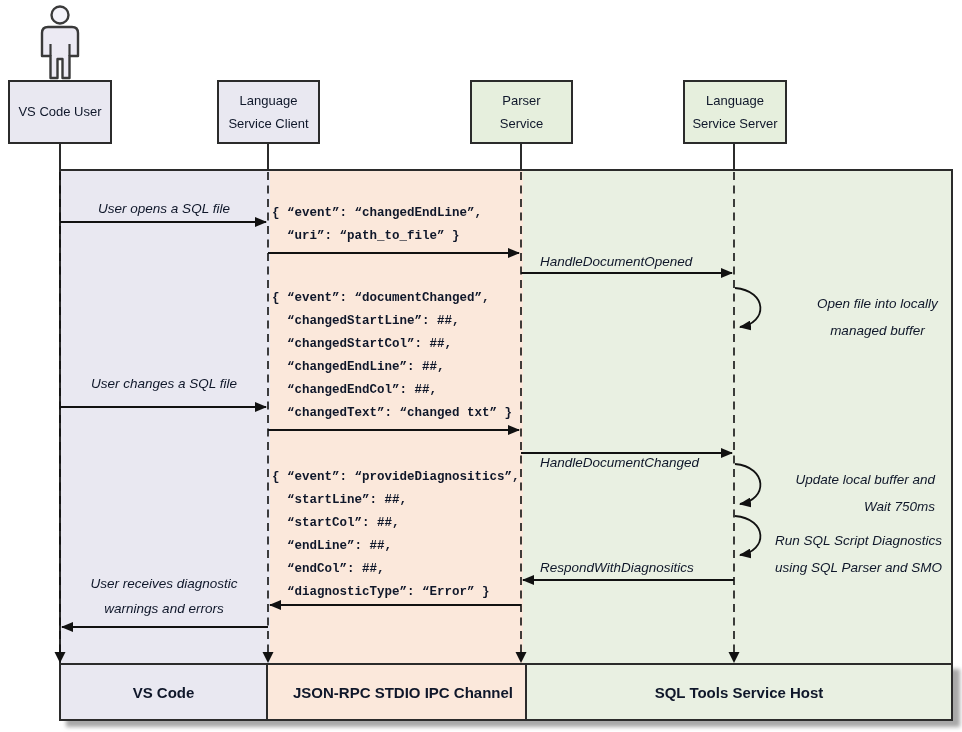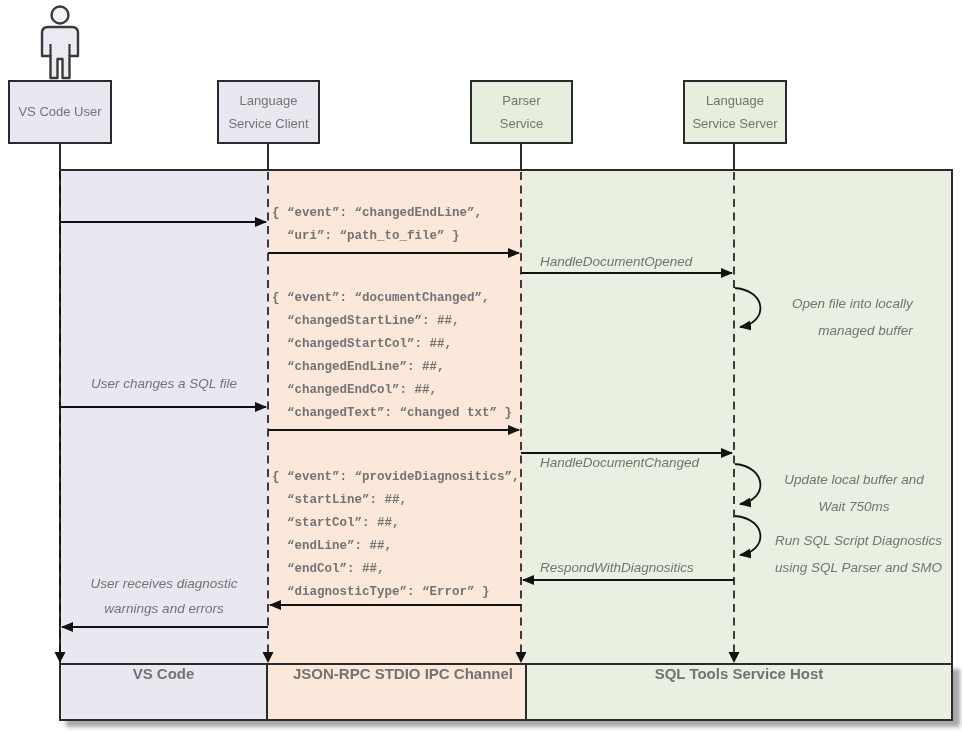--- a/index.html
+++ b/index.html
@@ -1,18 +1,18 @@
 <!DOCTYPE html>
 <html><head>
 <meta charset="utf-8">
 <style>
   html,body{margin:0;padding:0;background:#ffffff;}
   .canvas{
     position:relative;width:962px;height:732px;background:#ffffff;overflow:hidden;
-    font-family:"Liberation Sans",sans-serif;color:#737373;
+    font-family:"Liberation Sans",sans-serif;color:#0f172a;
   }
   
   .actor-box{
     position:absolute;top:80px;height:64px;box-sizing:border-box;
     border:2px solid #2b2b2b;display:flex;flex-direction:column;
     align-items:center;justify-content:center;gap:9px;
     font-size:13px;line-height:14px;text-align:center;
   }
   .actor-box div:empty{display:none;}
   .fill-lavender{background:#e9e8f1;}
@@ -32,43 +32,43 @@
   .band .col1{width:209px;background:#e9e8f1;}
   .band .col2{width:253px;background:#fbe8db;}
   .band .col3{flex:1;background:#e9f0e2;}
   
   .footer-row{
     position:absolute;left:59px;top:663px;width:894px;height:58px;display:flex;
     box-shadow:7px 6px 4px rgba(110,110,110,.6);
   }
   .footer-box{
     box-sizing:border-box;border:2px solid #2b2b2b;display:flex;
-    justify-content:center;
+    align-items:center;justify-content:center;
     font-size:15px;font-weight:bold;
   }
   .f1{width:209px;background:#e9e8f1;}
   .f2{width:259px;background:#fbe8db;border-left:none;padding-left:13px;}
   .f3{flex:1;background:#e9f0e2;border-left:none;}
   
   .overlay{position:absolute;left:0;top:0;pointer-events:none;}
   
   .lbl{
     position:absolute;font-style:italic;font-size:13.5px;line-height:25px;
     white-space:nowrap;
   }
   .lbl.c{text-align:center;}
   .msg-user-opens   {left:60px;top:196px;width:208px;}
   .msg-user-changes {left:60px;top:371px;width:208px;}
   .msg-user-receives{left:60px;top:571px;width:208px;white-space:pre-line;}
   .msg-hdo{left:540px;top:249px;}
   .msg-hdc{left:540px;top:450px;}
   .msg-rwd{left:540px;top:555px;text-align:center;}
   .note{position:absolute;font-style:italic;font-size:13.5px;line-height:26.5px;white-space:pre-line;}
-  .note-open  {left:792px;top:291px;text-align:right;}
-  .note-update{left:773px;top:467px;width:162px;text-align:center;}
+  .note-open  {left:817px;top:291px;text-align:center;}
+  .note-update{left:773px;top:467px;width:162px;text-align:right;}
   .note-run   {left:775px;top:528px;text-align:left;}
   
   .payload{
     position:absolute;left:272px;margin:0;
     font-family:"Liberation Mono","DejaVu Sans Mono",monospace;
     font-weight:bold;font-size:12.5px;line-height:23px;white-space:pre;
   }
   .p1{top:202px;}
   .p2{top:287px;}
   .p3{top:466px;}
@@ -146,20 +146,21 @@
       <line x1="734" y1="580" x2="523" y2="580" marker-end="url(#ah)"></line>
       <line x1="521" y1="605" x2="270" y2="605" marker-end="url(#ah)"></line>
       <line x1="268" y1="627" x2="62" y2="627" marker-end="url(#ah)"></line>
 
       <path d="M735,288 C768,291 768,323 740,327" marker-end="url(#ah)"></path>
       <path d="M735,464 C768,467 768,500 740,504" marker-end="url(#ah)"></path>
       <path d="M735,516 C768,519 768,551 740,555" marker-end="url(#ah)"></path>
     </g>
   </svg>
 
+  <div class="lbl c msg-user-opens">User opens a SQL file</div>
   <div class="lbl c msg-user-changes">User changes a SQL file</div>
   <div class="lbl c msg-user-receives">User receives diagnostic
 warnings and errors</div>
   <div class="lbl msg-hdo">HandleDocumentOpened</div>
   <div class="lbl msg-hdc">HandleDocumentChanged</div>
   <div class="lbl msg-rwd">RespondWithDiagnositics</div>
 
   <div class="note note-open">Open file into locally
 managed buffer</div>
   <div class="note note-update">Update local buffer and

